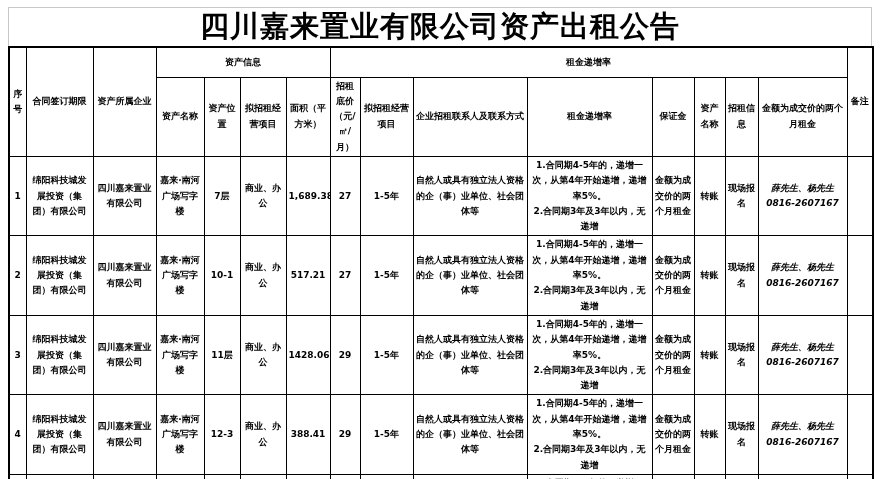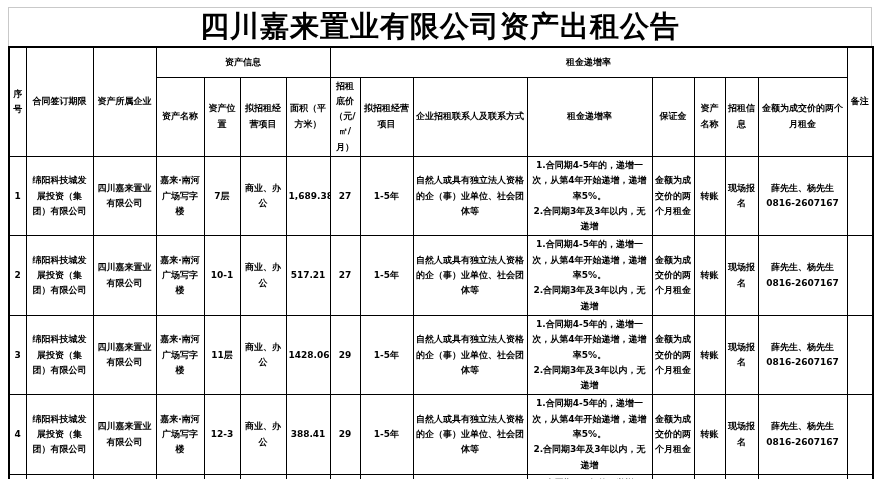--- a/index.html
+++ b/index.html
@@ -13,21 +13,21 @@
   table.main { border-collapse:collapse; table-layout:fixed; width:864px; border:2px solid #000; }
   table.main td, table.main th {
     border:1px solid #000;
     font-size:9px; font-weight:bold; text-align:center; vertical-align:middle;
     padding:1px 2px; line-height:1.7; overflow:hidden;
   }
   tr.hrow1 { height:30px; }
   tr.hrow2 { height:43px; }
   tr.drow  { height:63px; }
   td.prewrap { white-space:pre-line; text-align:left; padding-left:4px; }
-  .contact-line { display:block; }
+  .contact-line { display:block;font-style:italic; }
 </style>
 </head>
 <body>
 
 <div class="sheet">
   <div class="title-bar">四川嘉来置业有限公司资产出租公告</div>
 
   <table class="main">
     <colgroup>
       <col style="width:17px">

